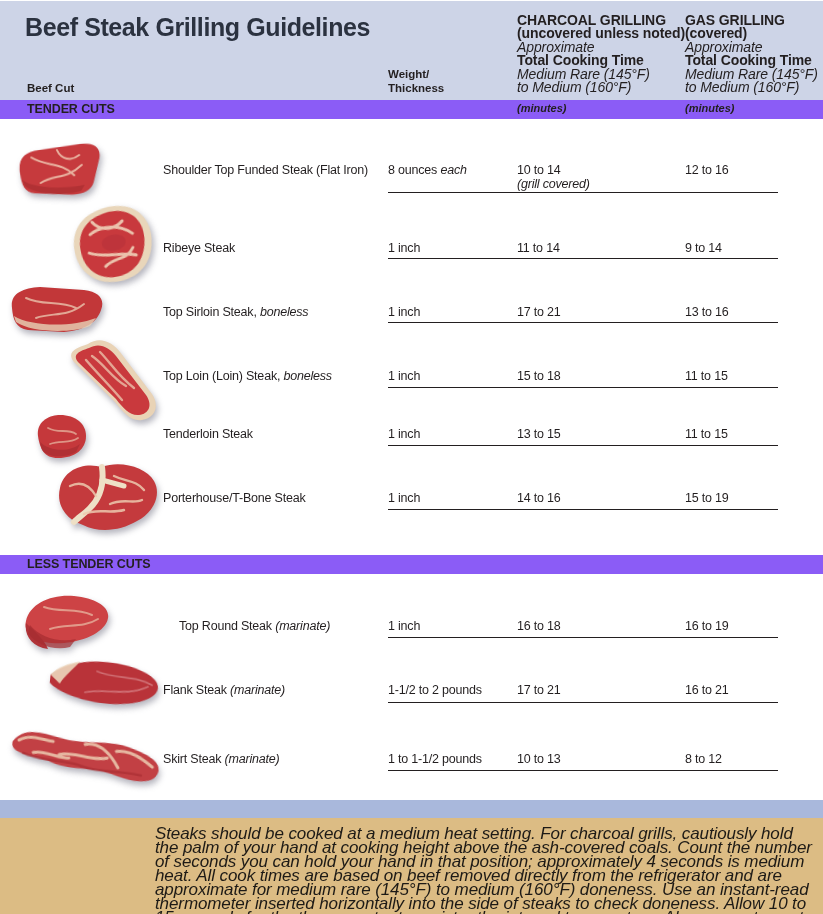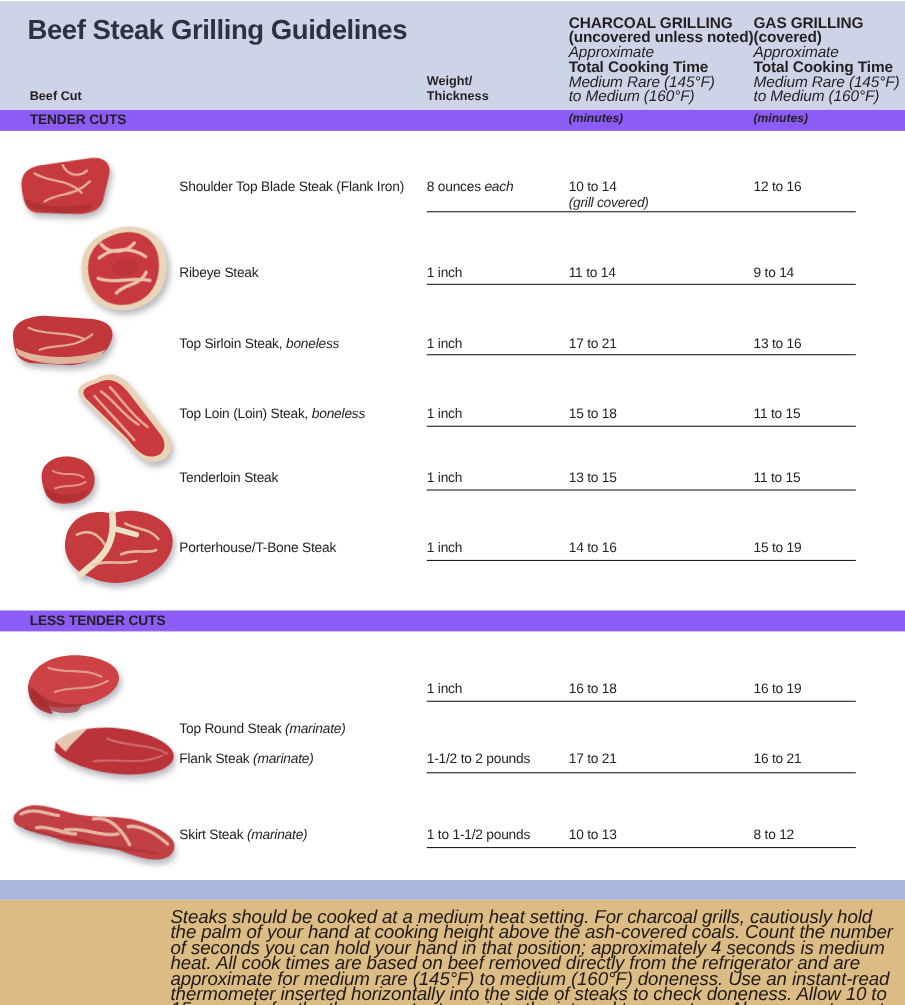--- a/index.html
+++ b/index.html
@@ -103,21 +103,21 @@
     <path d="M30 20 C40 26 50 20 58 26 M32 36 C42 32 52 36 60 30" stroke="#e8bda6" stroke-width="1.8" fill="none" opacity=".7" stroke-linecap="round"></path>
   </svg>
 
   <svg class="steak" style="left:40px;top:456px;" width="124" height="82" viewBox="0 0 124 82">
     <path d="M20 32 C24 13 44 6 62 11 C80 4 106 11 114 25 C122 39 113 57 97 65 C80 75 59 77 43 69 C25 63 16 48 20 32 Z" fill="#c43a3d"></path>
     <path d="M62 11 C64 26 62 40 50 52 C44 58 38 62 34 66" stroke="#eee0c6" stroke-width="6" fill="none" stroke-linecap="round"></path>
     <path d="M62 24 L84 30" stroke="#eee0c6" stroke-width="5" stroke-linecap="round"></path>
     <path d="M30 30 C42 24 50 30 56 40 M74 20 C86 26 96 24 104 34 M70 48 C82 42 94 48 102 44 M44 58 C56 52 70 58 84 54" stroke="#ecc9ae" stroke-width="2.4" fill="none" opacity=".85" stroke-linecap="round"></path>
   </svg>
 
-  <div class="cell" style="left:163px;top:163px;"><span>Shoulder Top Blade Steak (Flank Iron)</span><i></i></div>
+  <div class="cell" style="left:163px;top:163px;"><span>Shoulder Top Funded Steak (Flat Iron)</span><i></i></div>
   <div class="cell" style="left:388px;top:163px;"><span>8 ounces </span><i>each</i></div>
   <div class="cell" style="left:517px;top:163px;">
       <div>10 to 14</div>
       <div class="note">(grill covered)</div>
     </div>
   <div class="cell" style="left:685px;top:163px;">12 to 16</div>
   <div class="rule" style="top:192px;"></div>
 
   <div class="cell" style="left:163px;top:241px;"><span>Ribeye Steak</span><i></i></div>
   <div class="cell" style="left:388px;top:241px;"><span>1 inch</span><i></i></div>
@@ -165,21 +165,21 @@
     <path d="M14 30 C20 22 30 17 42 14 C36 22 28 30 24 38 Z" fill="#ecd6bc" opacity=".9"></path>
     <path d="M50 44 C70 38 92 44 112 32 M60 22 C80 28 100 22 116 30" stroke="#d8878b" stroke-width="1.8" fill="none" opacity=".7" stroke-linecap="round"></path>
   </svg>
 
   <svg class="steak" style="left:4px;top:713px;transform:rotate(9deg);" width="168" height="78" viewBox="0 0 168 78">
     <path d="M8 40 C18 22 40 28 60 30 C82 32 102 24 124 28 C144 32 160 38 156 50 C152 62 132 62 110 57 C90 53 70 60 50 55 C30 50 6 54 8 40 Z" fill="#c24044"></path>
     <path d="M14 38 C24 30 36 34 48 34 M56 46 C72 40 88 48 104 42 M112 34 C126 30 140 38 150 44 M30 48 C42 44 54 50 66 48 M80 32 C92 28 104 34 116 50" stroke="#eccdb2" stroke-width="3" fill="none" opacity=".85" stroke-linecap="round"></path>
     <path d="M20 50 C40 56 60 50 80 54 C100 58 120 52 140 54" stroke="#a52c31" stroke-width="2.4" fill="none" opacity=".6" stroke-linecap="round"></path>
   </svg>
 
-  <div class="cell" style="left:163px;top:619px;margin-top:36px;"><span>Top Round Steak </span><i>(marinate)</i></div>
+  <div class="cell" style="left:179px;top:619px;"><span>Top Round Steak </span><i>(marinate)</i></div>
   <div class="cell" style="left:388px;top:619px;"><span>1 inch</span><i></i></div>
   <div class="cell" style="left:517px;top:619px;">16 to 18</div>
   <div class="cell" style="left:685px;top:619px;">16 to 19</div>
   <div class="rule" style="top:637px;"></div>
 
   <div class="cell" style="left:163px;top:683px;"><span>Flank Steak </span><i>(marinate)</i></div>
   <div class="cell" style="left:388px;top:683px;"><span>1-1/2 to 2 pounds</span><i></i></div>
   <div class="cell" style="left:517px;top:683px;">17 to 21</div>
   <div class="cell" style="left:685px;top:683px;">16 to 21</div>
   <div class="rule" style="top:702px;"></div>

